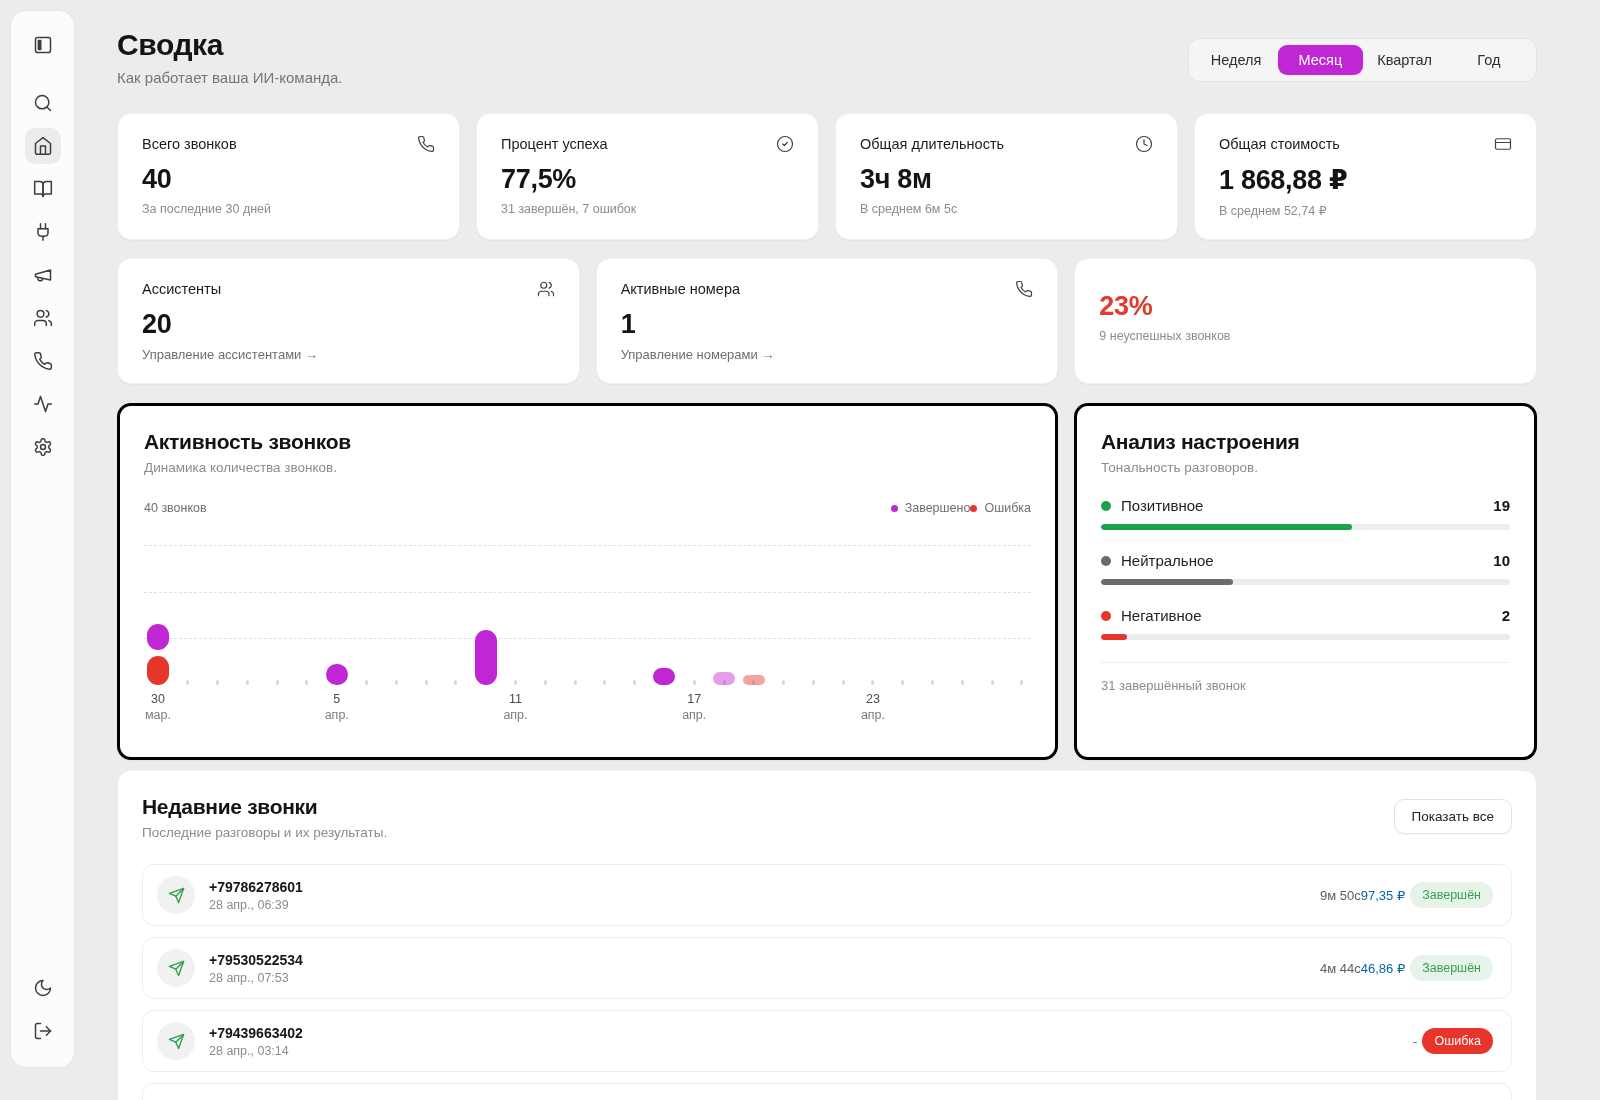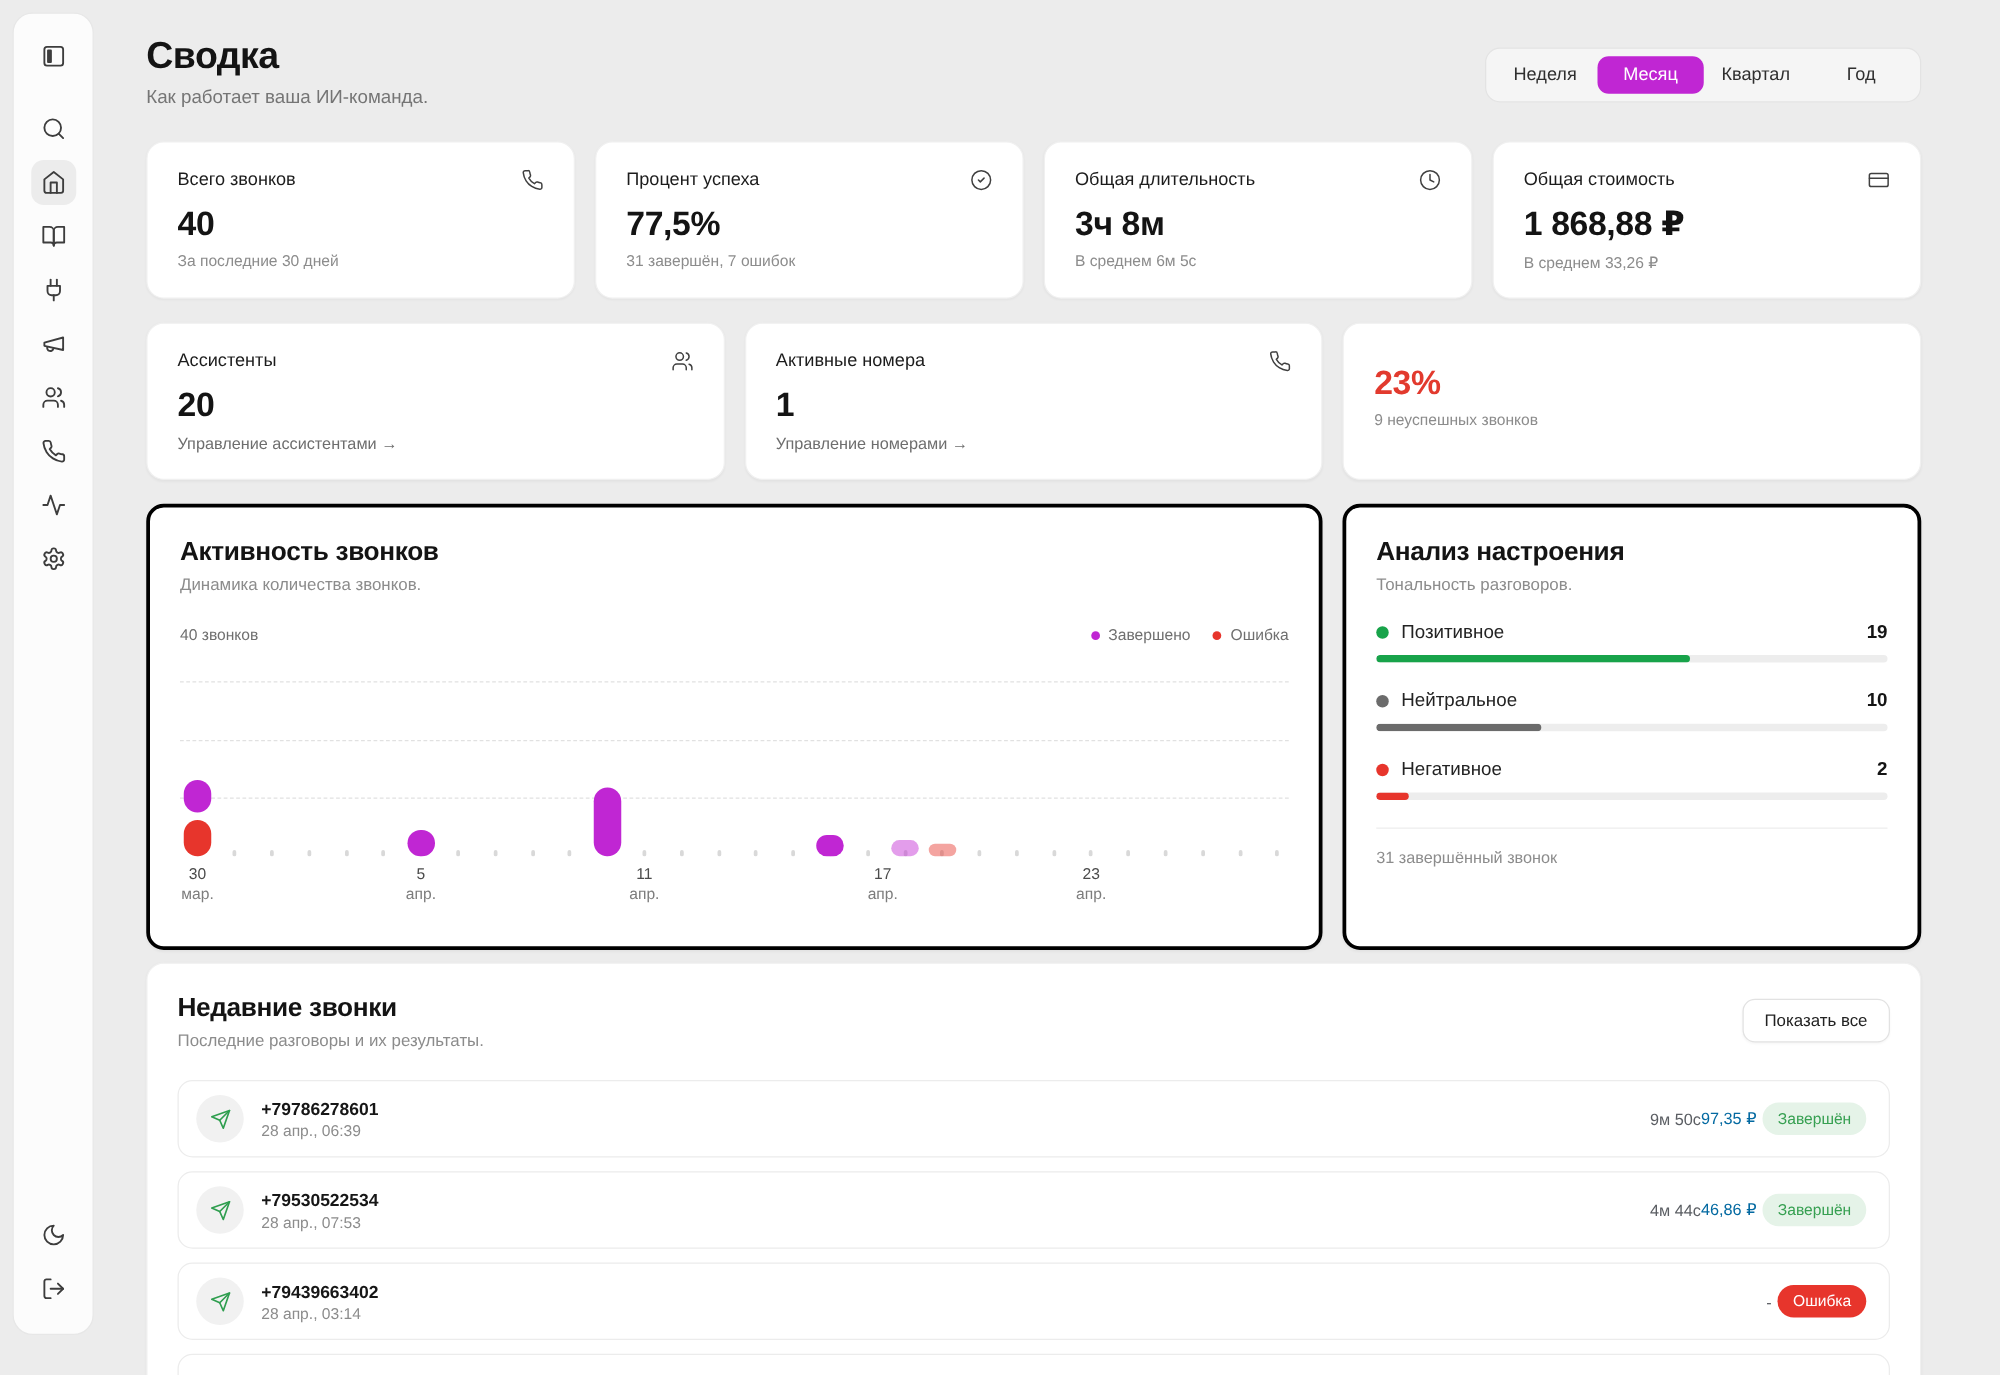--- a/index.html
+++ b/index.html
@@ -73,21 +73,21 @@
     display:grid; grid-template-columns:941px 463px; gap:16px;
   }
   .panel { background:#ffffff; border:3px solid #000000; border-radius:14px;
     box-shadow:0 1px 2px rgba(20,20,20,.04); padding:24px; position:relative; }
   .panel-title { font-size:21px; font-weight:700; letter-spacing:-0.3px; color:#141414; }
   .panel-sub { margin-top:6px; font-size:13.5px; color:#8c8c8c; }
 
   
   .chart-meta { margin-top:26px; display:flex; justify-content:space-between; align-items:center;
     font-size:12.5px; color:#6f6f6f; }
-  .legend { display:flex; gap:18px; align-items:center; }
+  .legend { display:flex; align-items:center; }
   .legend-item { display:flex; gap:7px; align-items:center; }
   .legend-dot { width:7px; height:7px; border-radius:50%; }
   .plot { position:relative; height:168px; margin-top:2px; }
   .gridline { position:absolute; left:0; right:0; height:0; border-top:1px dashed #e1e1e1; }
   .day-tick { position:absolute; bottom:0; width:3px; height:5px; border-radius:2px; background:#d9d9d9; }
   .pill { position:absolute; width:22px; border-radius:11px; }
   .x-axis { position:relative; height:42px; margin-top:6px; }
   .x-tick { position:absolute; transform:translateX(-50%); text-align:center; top:0; }
   .x-tick .t1 { display:block; font-size:12.5px; color:#4b4b4b; line-height:16px; }
   .x-tick .t2 { display:block; font-size:12.5px; color:#7d7d7d; line-height:16px; }
@@ -294,21 +294,21 @@
     <div class="card-head">
       <span class="card-title">Общая стоимость</span>
       <span class="card-icon">
           <svg viewBox="0 0 24 24">
             <rect x="2" y="5" width="20" height="14" rx="2"></rect>
             <path d="M2 10h20"></path>
           </svg>
         </span>
     </div>
     <div class="card-value">1 868,88 ₽</div>
-    <div class="card-sub">В среднем 33,26 ₽</div>
+    <div class="card-sub">В среднем 52,74 ₽</div>
   </div>
 </div>
 
 <div class="stats-row2">
   <div class="card">
     <div class="card-head">
       <span class="card-title">Ассистенты</span>
       <span class="card-icon">
           <svg viewBox="0 0 24 24">
             <path d="M16 21v-2a4 4 0 0 0-4-4H6a4 4 0 0 0-4 4v2"></path>
@@ -405,21 +405,21 @@
           <span class="t2">мар.</span>
         </div>
         <div class="x-tick" style="left: 192.74px;">
           <span class="t1">5</span>
           <span class="t2">апр.</span>
         </div>
         <div class="x-tick" style="left: 371.48px;">
           <span class="t1">11</span>
           <span class="t2">апр.</span>
         </div>
-        <div class="x-tick" style="left: 550.22px; margin-left: 12px;">
+        <div class="x-tick" style="left: 550.22px;">
           <span class="t1">17</span>
           <span class="t2">апр.</span>
         </div>
         <div class="x-tick" style="left: 728.96px;">
           <span class="t1">23</span>
           <span class="t2">апр.</span>
         </div>
       </div>
   </div>
 

